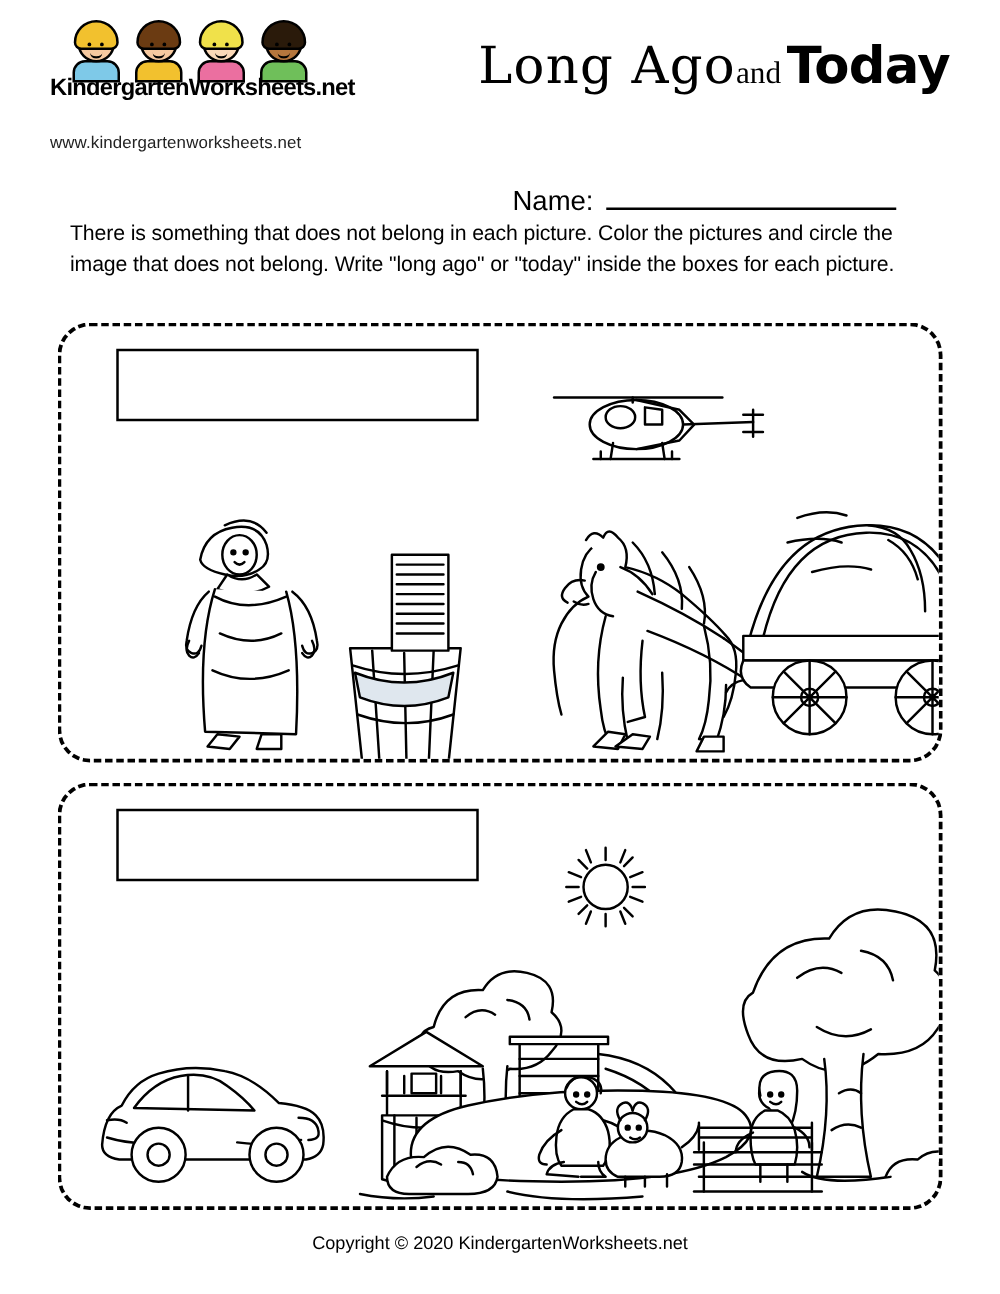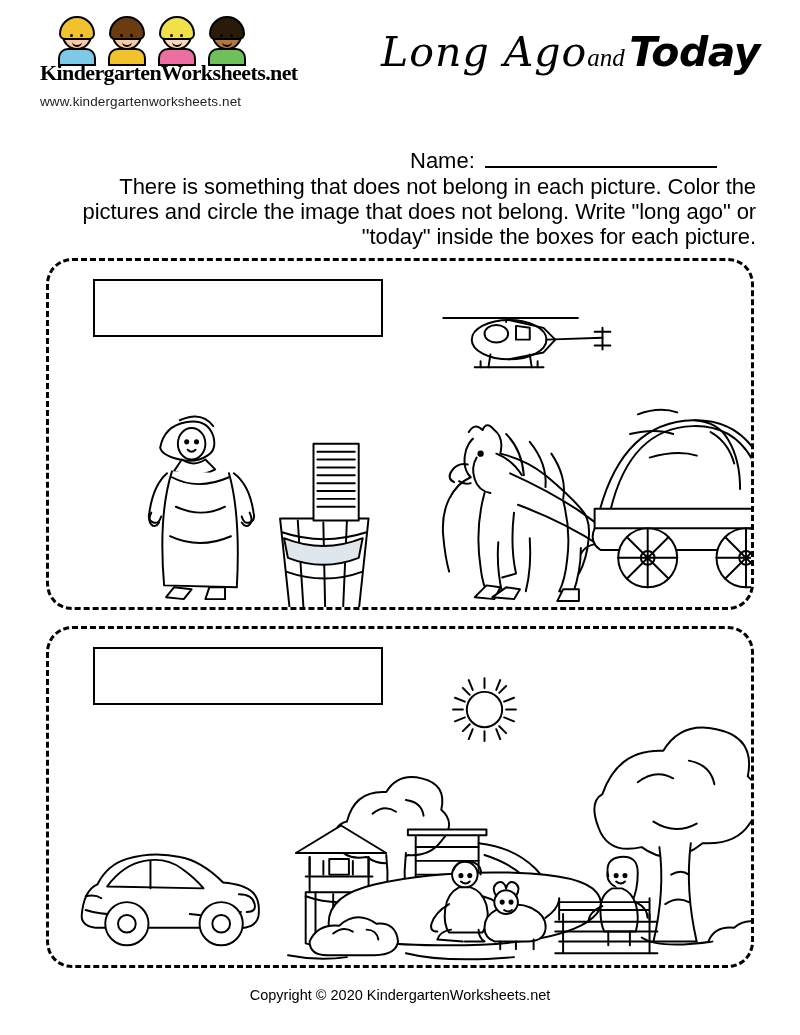--- a/index.html
+++ b/index.html
@@ -115,45 +115,44 @@
   .kid.k3 .hair { background: #f0e14a; }
   .kid.k3 .body { background: #eb6fa0; }
   .kid.k3 .head { background: #fbd9b8; }
   .kid.k4 { left: 150px; }
   .kid.k4 .hair { background: #2a1a0a; }
   .kid.k4 .head { background: #b5763d; }
   .kid.k4 .body { background: #6fbf5a; }
 
   .logo-text {
     margin-top: -4px;
-    font-family: Liberation Serif, serif;
+    font-family: Liberation Sans, sans-serif;
     font-weight: bold;
-    font-size: 22px;
+    font-size: 19px;
     letter-spacing: -0.6px;
     white-space: nowrap;
     color: #000;
   }
   .logo-text .kw { }
   .logo-text .net { }
 
   .logo-url {
-    margin-top: 8px;
+    margin-top: 24px;
     font-family: "Liberation Sans", sans-serif;
     font-size: 13.5px;
     color: #222;
     letter-spacing: 0.1px;
   }
 
   .title-wrap {
     position: absolute;
     right: 0;
     top: 10px;
     text-align: right;
     white-space: nowrap;
-    font-style: italic;
   }
   .title-long-ago {
     font-family: "DejaVu Serif", serif;
     font-size: 41px;
     letter-spacing: 1px;
   }
   .title-and {
     font-family: "Liberation Serif", serif;
     font-size: 25px;
   }
@@ -184,24 +183,23 @@
     height: 20px;
   }
 
   
   .instructions {
     position: absolute;
     left: 56px;
     top: 156px;
     width: 700px;
     font-family: "Liberation Sans", sans-serif;
-    font-size: 22px;
+    font-size: 17px;
     line-height: 25px;
     letter-spacing: -0.1px;
-    text-align: right;
   }
 
   
   .panel {
     position: absolute;
     left: 46px;
     width: 708px;
     border: 3px dashed #000;
     border-radius: 26px;
     box-sizing: border-box;

